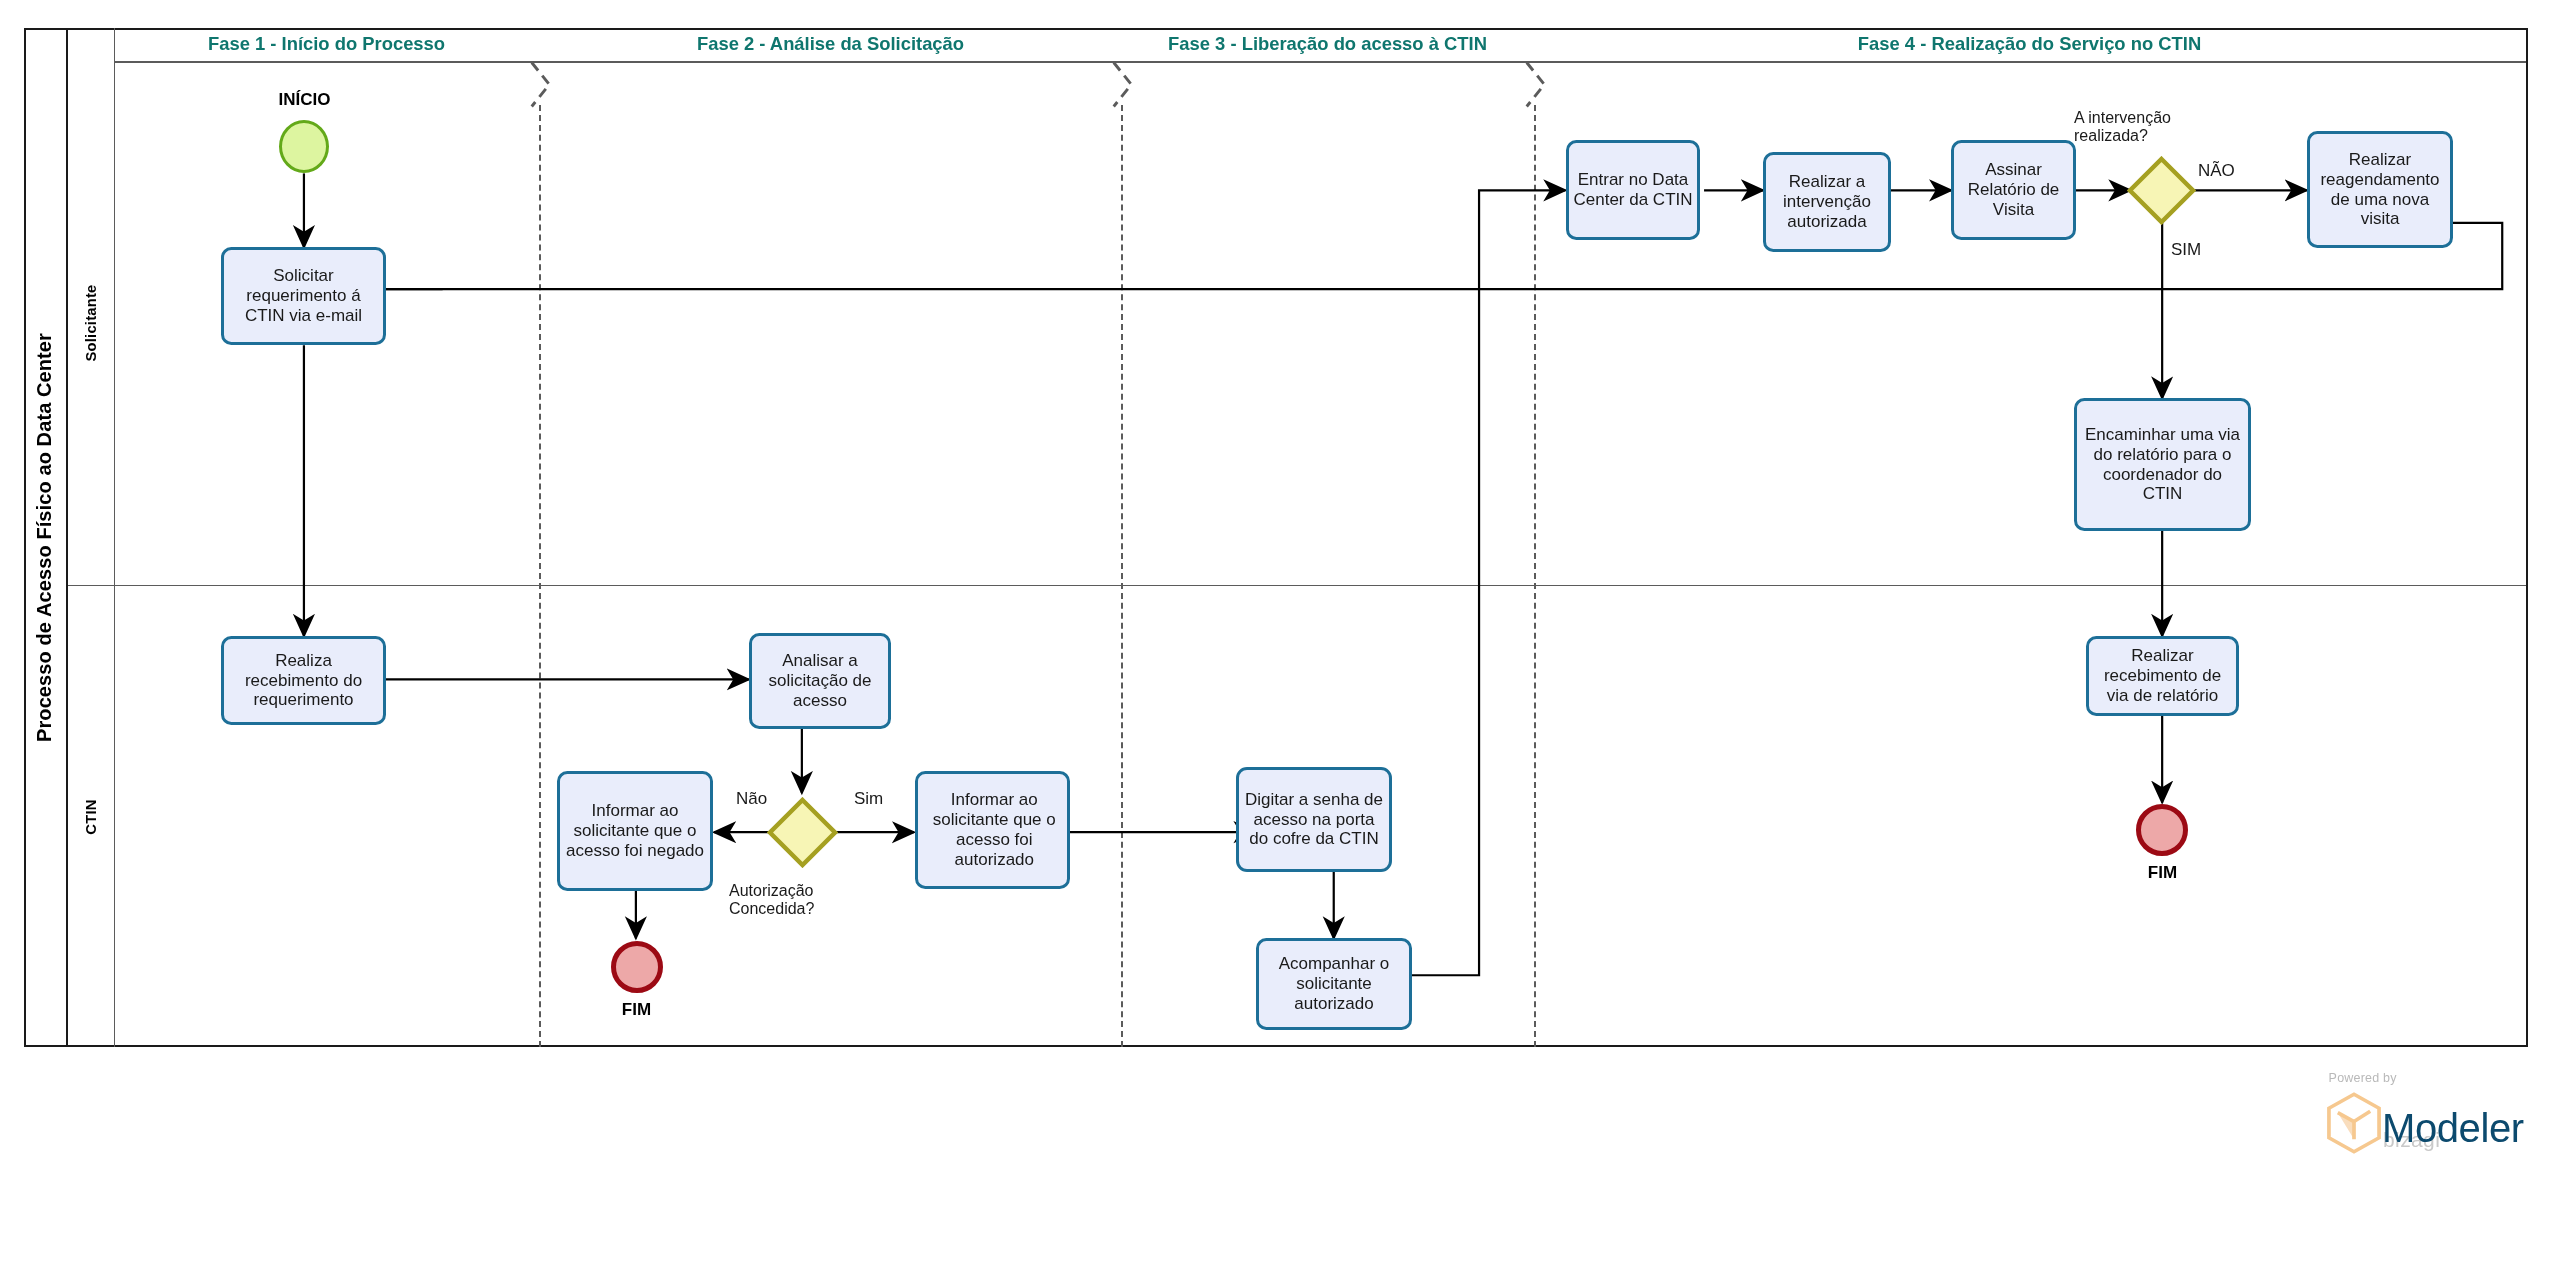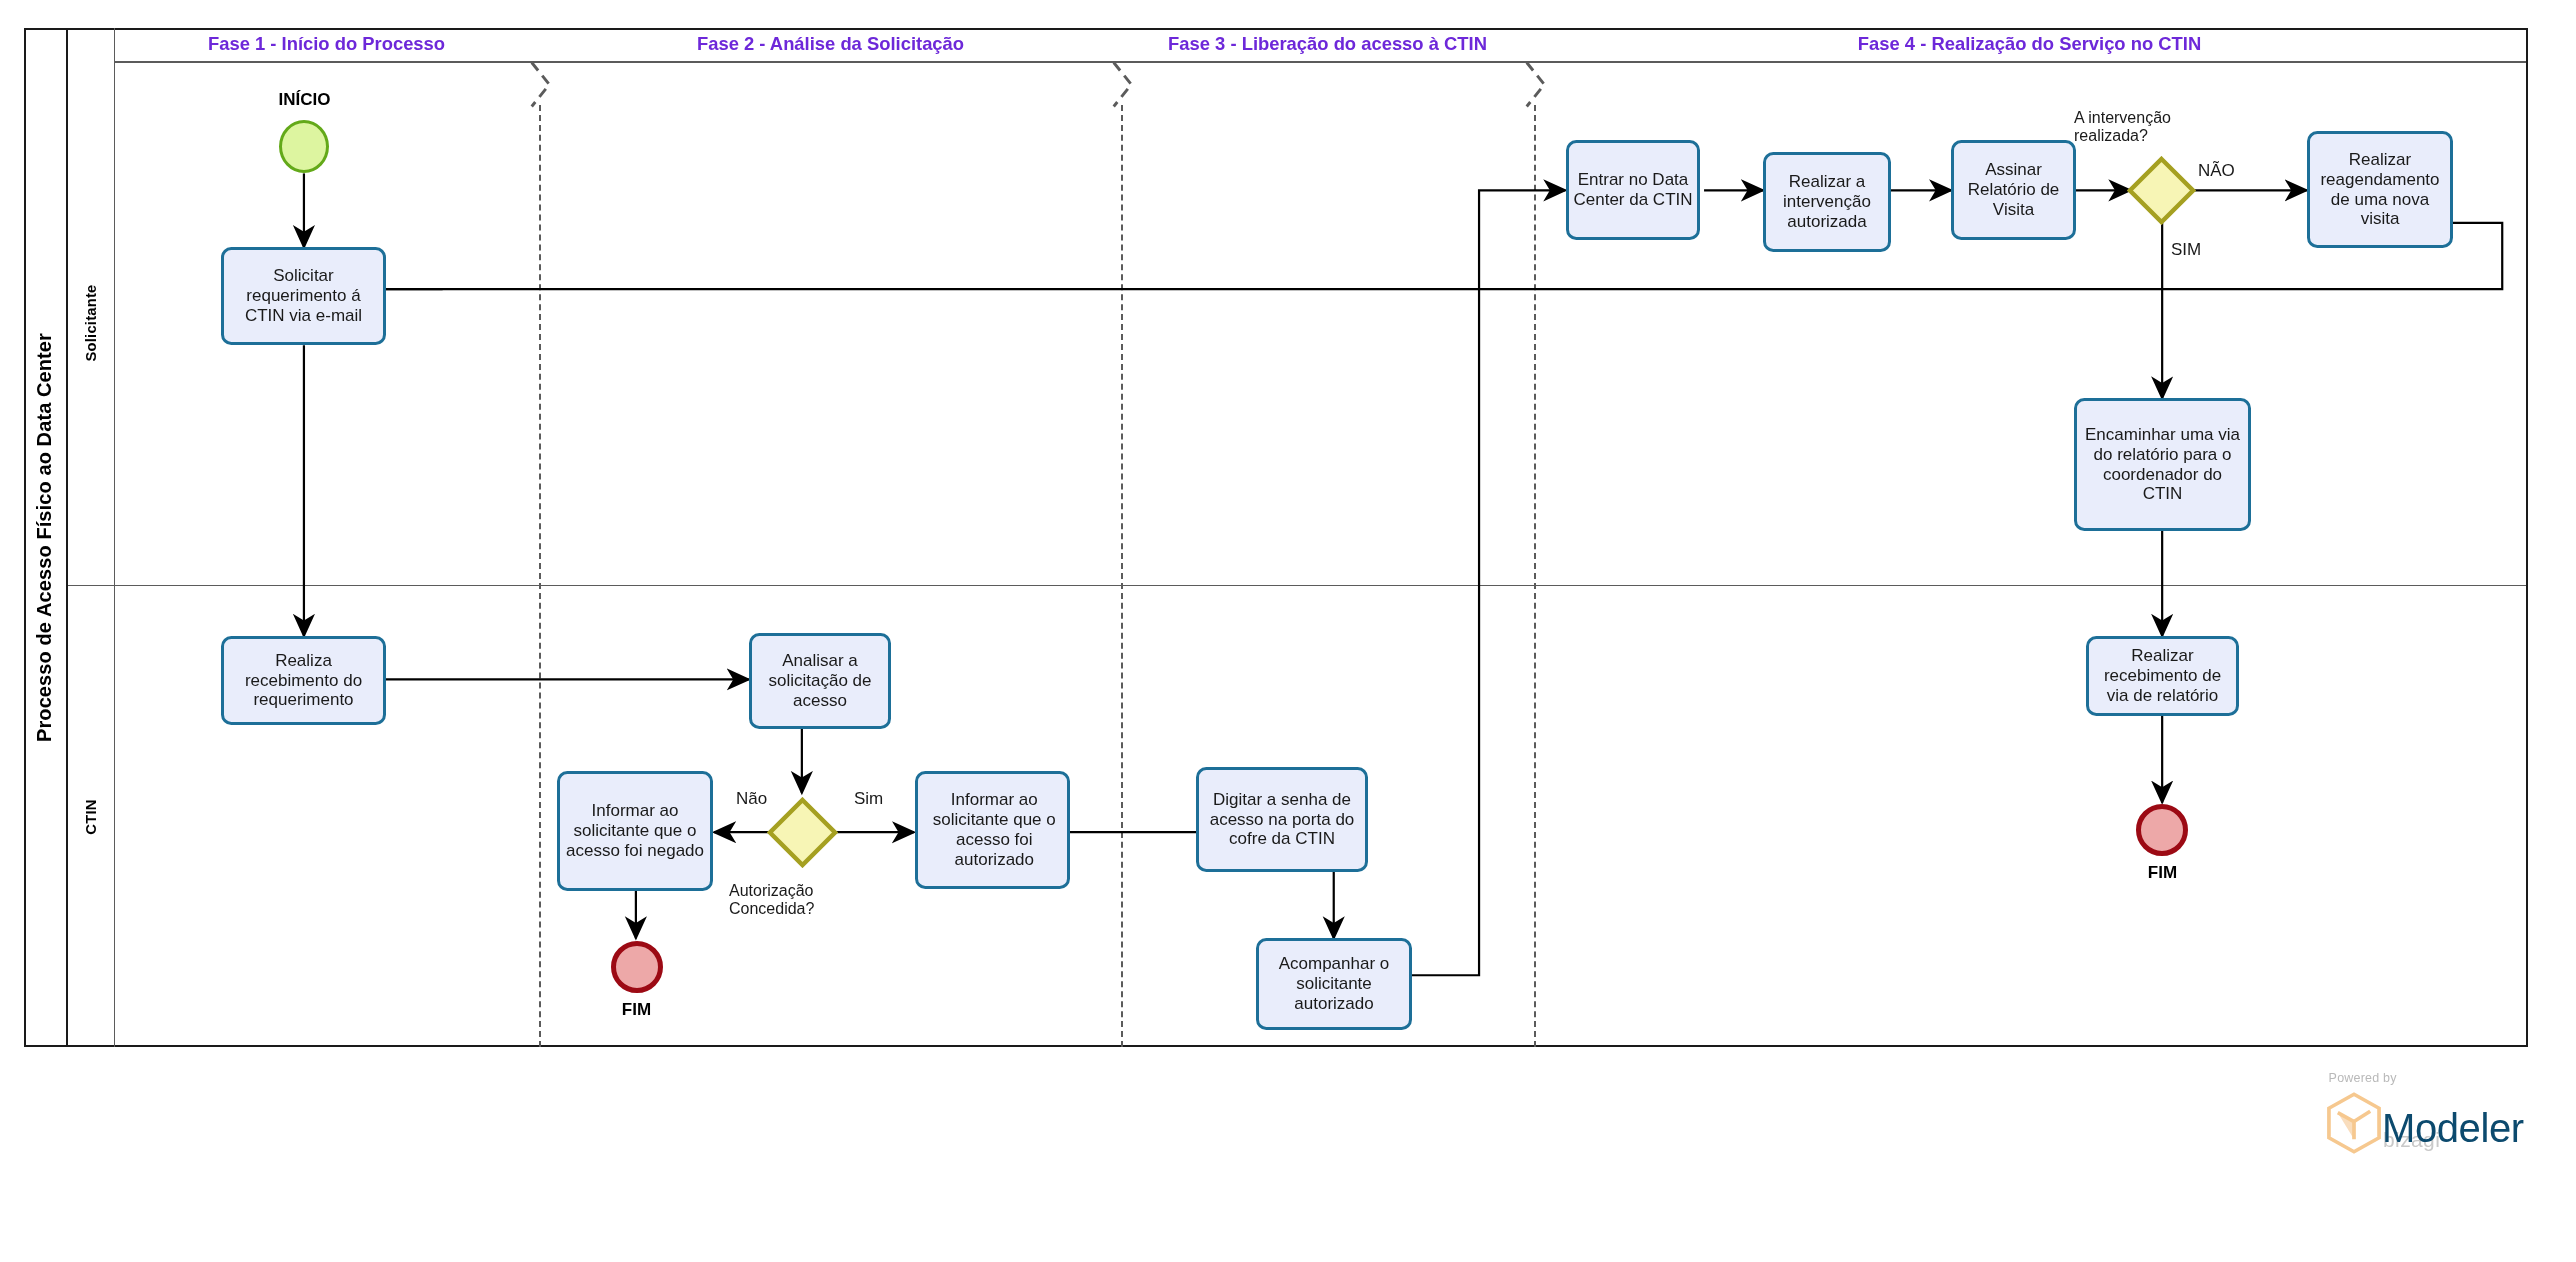--- a/index.html
+++ b/index.html
@@ -33,21 +33,21 @@
     font-weight:bold;font-size:14.8px;color:#000;letter-spacing:0.2px;
   }
   .lane-sep{position:absolute;left:68px;width:2458px;height:0;border-top:1.5px solid #5b5b5b;}
   .lane-col-line{position:absolute;left:114px;top:28px;width:0;height:1019px;border-left:1.5px solid #5b5b5b;}
 
   
   .phase-head-line{position:absolute;left:114px;top:61px;width:2412px;height:0;border-top:2.2px solid #5b5b5b;}
   .phase-title{
     position:absolute;top:31px;height:26.6px;
     display:flex;align-items:center;justify-content:center;
-    font-weight:bold;font-size:18.4px;color:#6d28d9;white-space:nowrap;
+    font-weight:bold;font-size:18.4px;color:#0f766e;white-space:nowrap;
   }
   .phase-div{position:absolute;top:61px;height:986px;width:1.5px;}
   .phase-div .dash{
     position:absolute;left:0;top:44px;width:0;height:942px;
     border-left:2.2px dashed #5b5b5b;
   }
   .chev{position:absolute;left:-19px;top:0px;width:41px;height:47px;}
 
   
   .task{
@@ -199,21 +199,21 @@
     </div>
 
   <div class="task" style="left:557px;top:771px;width:156px;height:120px;">
     <span>Informar ao solicitante que o acesso foi negado</span>
     </div>
 
   <div class="task" style="left:915px;top:771px;width:155px;height:118px;padding-left:8px;">
     <span>Informar ao solicitante que o acesso foi autorizado</span>
     </div>
 
-  <div class="task" style="left:1196px;top:767px;width:172px;height:105px;">
+  <div class="task" style="left:1236px;top:767px;width:156px;height:105px;border-radius:11px;">
     <span>Digitar a senha de acesso na porta do cofre da CTIN</span>
     </div>
 
   <div class="task" style="left:1256px;top:938px;width:156px;height:92px;">
     <span>Acompanhar o solicitante autorizado</span>
     </div>
 
   <div class="task" style="left:1566px;top:140px;width:134px;height:100px;">
     <span>Entrar no Data Center da CTIN</span>
     </div>

